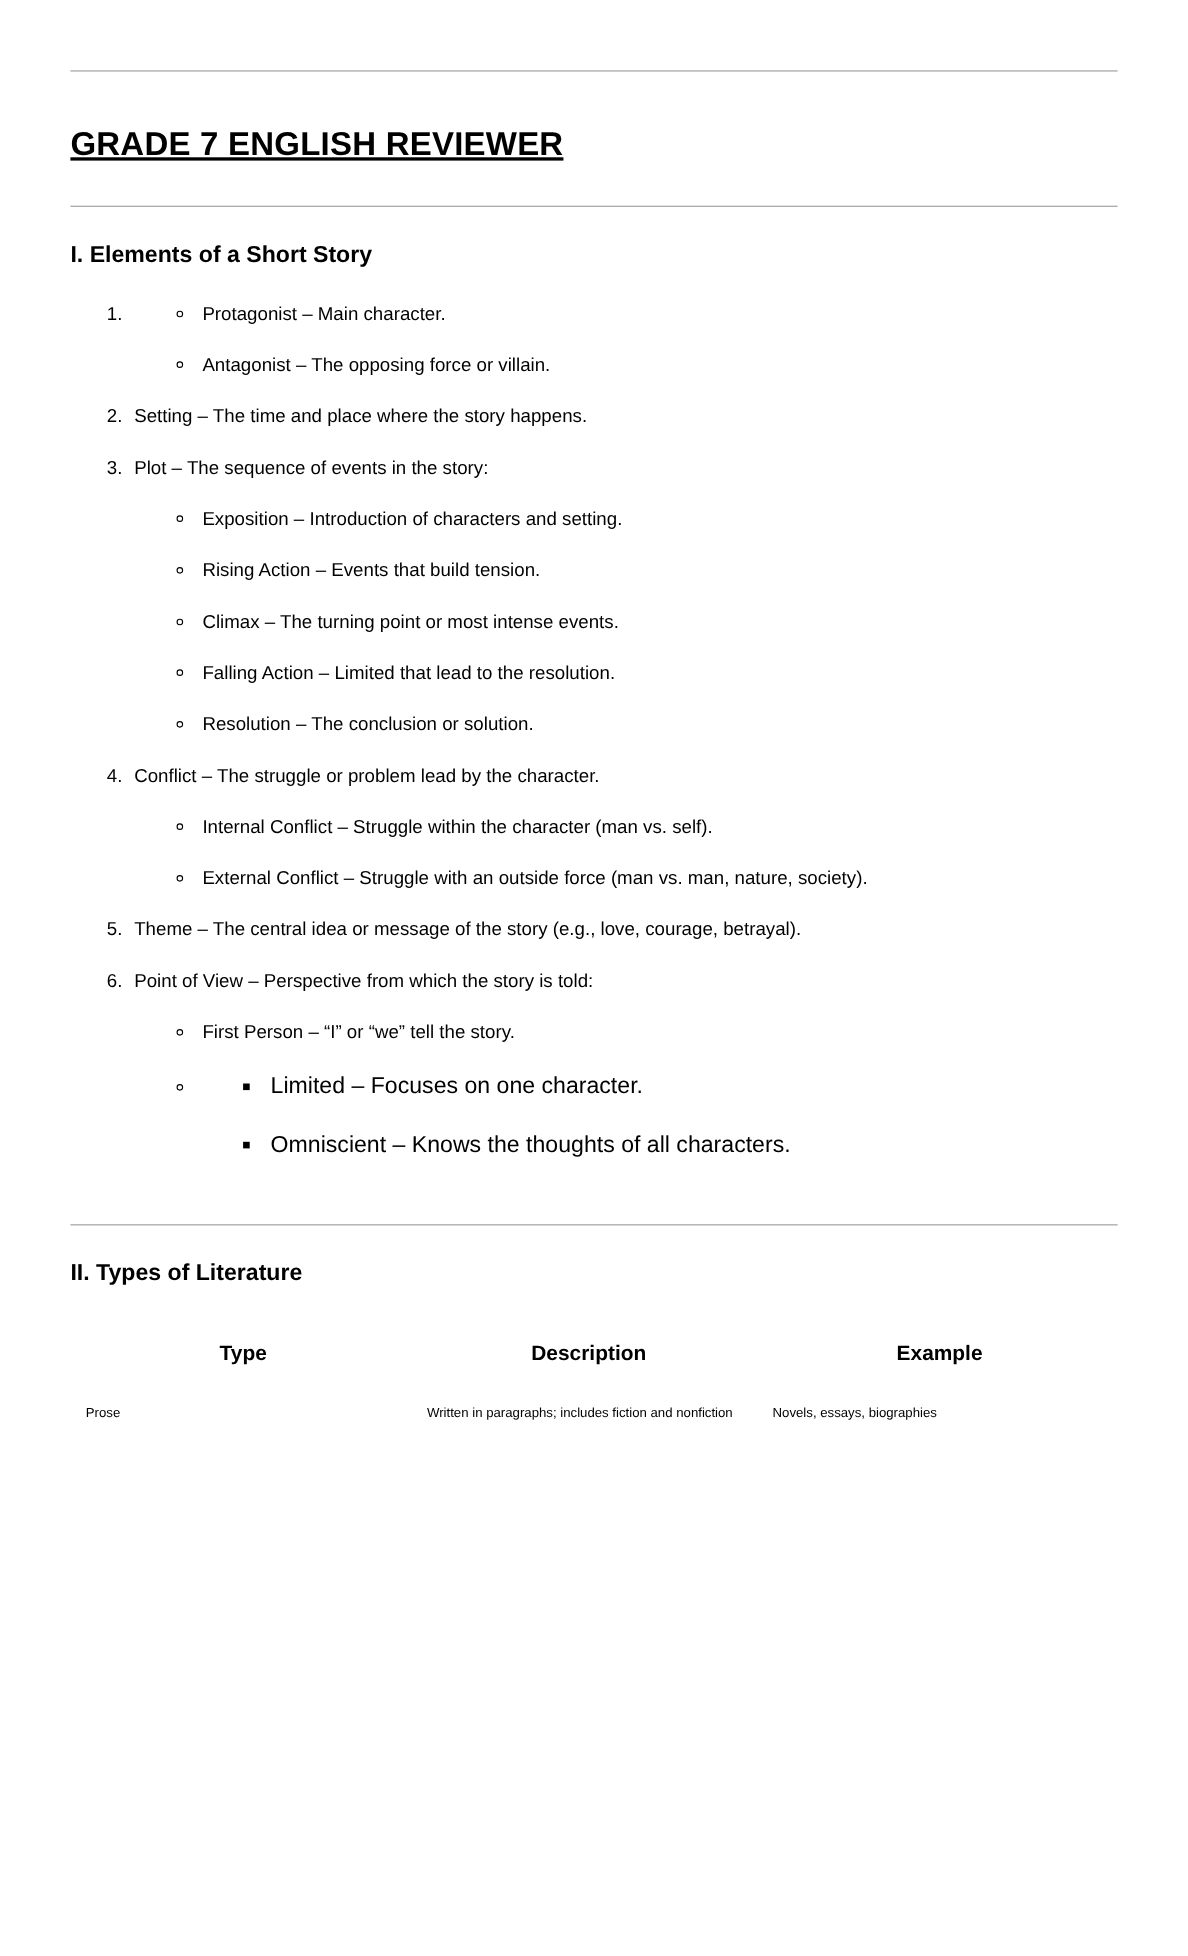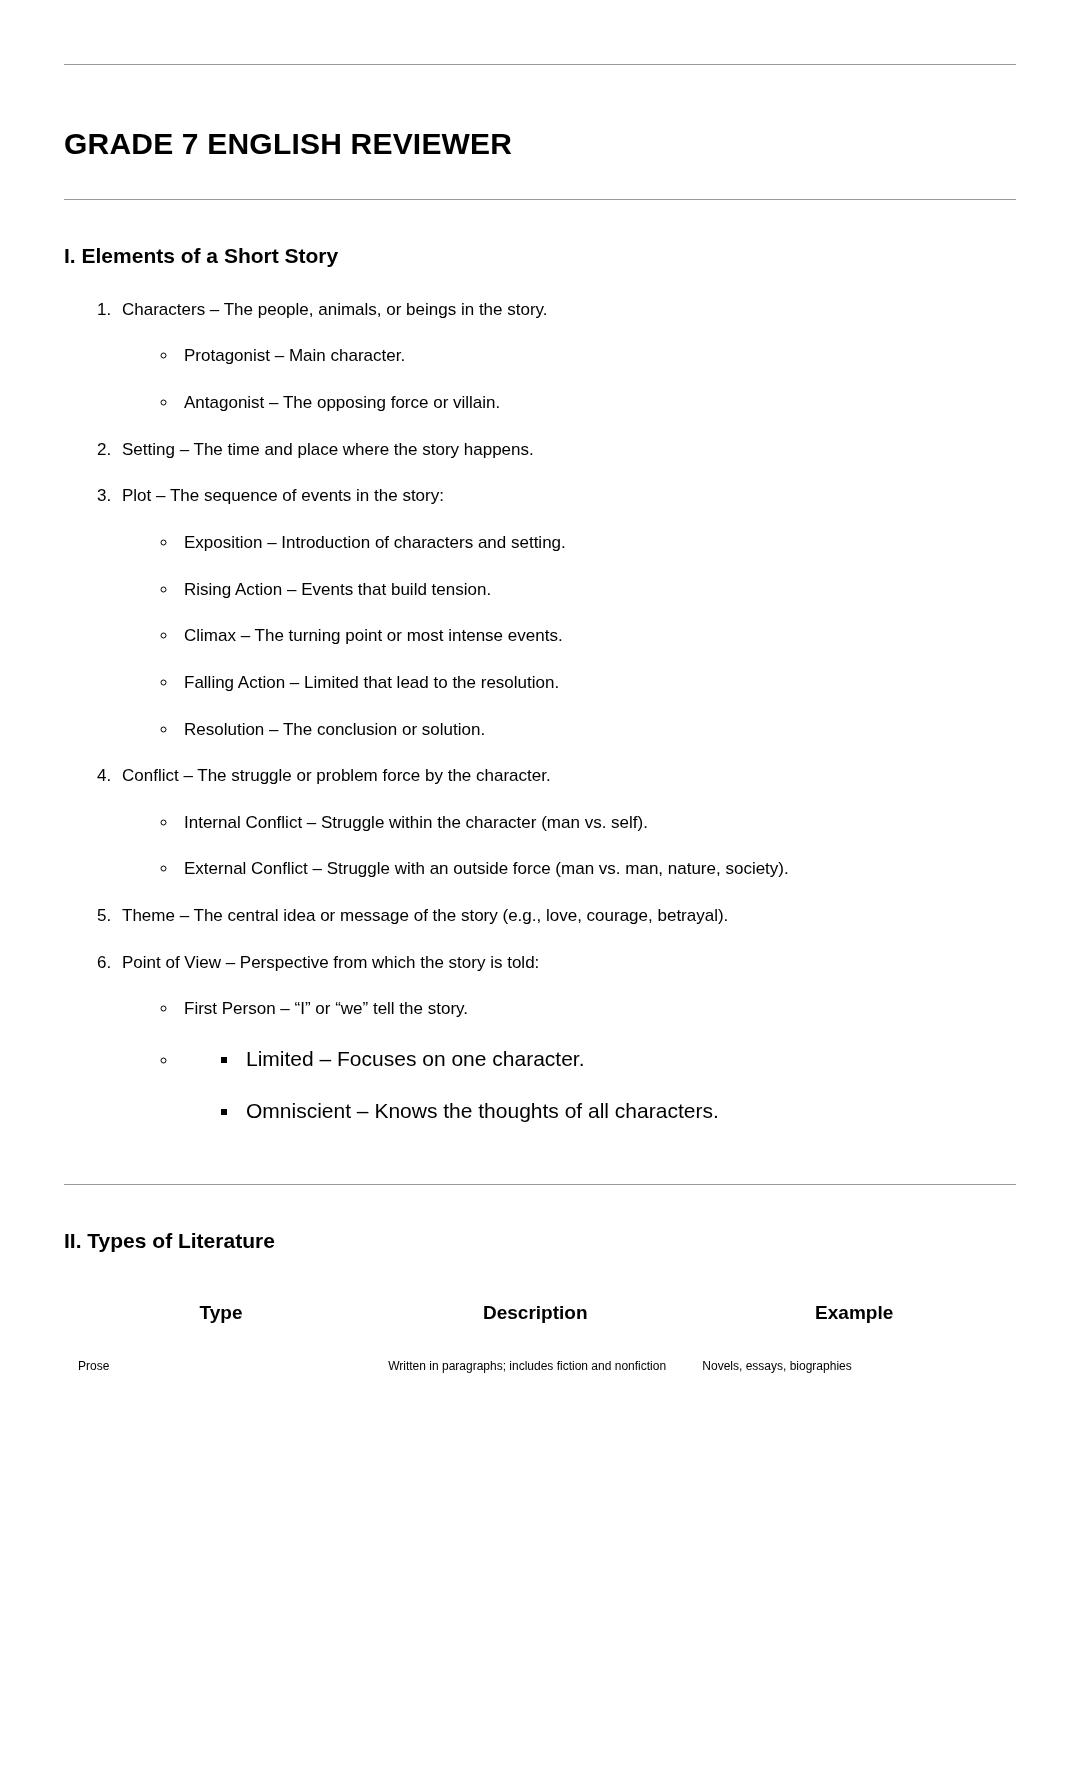--- a/index.html
+++ b/index.html
@@ -27,33 +27,34 @@
     margin: 0;
   }
   .rule-top { margin-top: 64px; }
   .rule-mid { margin-top: 36px; }
   .rule-sec { margin-top: 46px; }
 
   h1.doc-title {
     font-size: 30px;
     font-weight: bold;
     letter-spacing: 0.2px;
-    margin: 60px 0 0 0;
+    margin: 48px 0 0 0;
     line-height: 1.25;
+    text-decoration: underline;
   }
   p.doc-subtitle {
     font-size: 17px;
     font-weight: normal;
     margin: 26px 0 0 0;
     line-height: 1.35;
   }
   h2.section-title {
     font-size: 21px;
     font-weight: bold;
-    margin: 42px 0 0 0;
+    margin: 30px 0 0 0;
     line-height: 1.3;
   }
 
   ol.level1 {
     margin: 18px 0 0 0;
     padding-left: 52px;
     list-style-type: decimal;
   }
   ol.level1 > li {
     font-size: 17px;
@@ -128,21 +129,20 @@
   <hr class="rule rule-top">
 
   <h1 class="doc-title">GRADE 7 ENGLISH REVIEWER</h1>
 
   <hr class="rule rule-mid">
 
   <h2 class="section-title">I. Elements of a Short Story</h2>
 
   <ol class="level1">
     <li>
-      <span class="li-text">Characters – The people, animals, or beings in the story.</span>
       <ul class="level2">
         <li>
             <span class="li-text">Protagonist – Main character.</span>
           </li>
         <li>
             <span class="li-text">Antagonist – The opposing force or villain.</span>
           </li>
       </ul>
     </li>
 
@@ -165,21 +165,21 @@
         <li>
             <span class="li-text">Falling Action – Limited that lead to the resolution.</span>
           </li>
         <li>
             <span class="li-text">Resolution – The conclusion or solution.</span>
           </li>
       </ul>
     </li>
 
     <li>
-      <span class="li-text">Conflict – The struggle or problem force by the character.</span>
+      <span class="li-text">Conflict – The struggle or problem lead by the character.</span>
       <ul class="level2">
         <li>
             <span class="li-text">Internal Conflict – Struggle within the character (man vs. self).</span>
           </li>
         <li>
             <span class="li-text">External Conflict – Struggle with an outside force (man vs. man, nature, society).</span>
           </li>
       </ul>
     </li>
 

